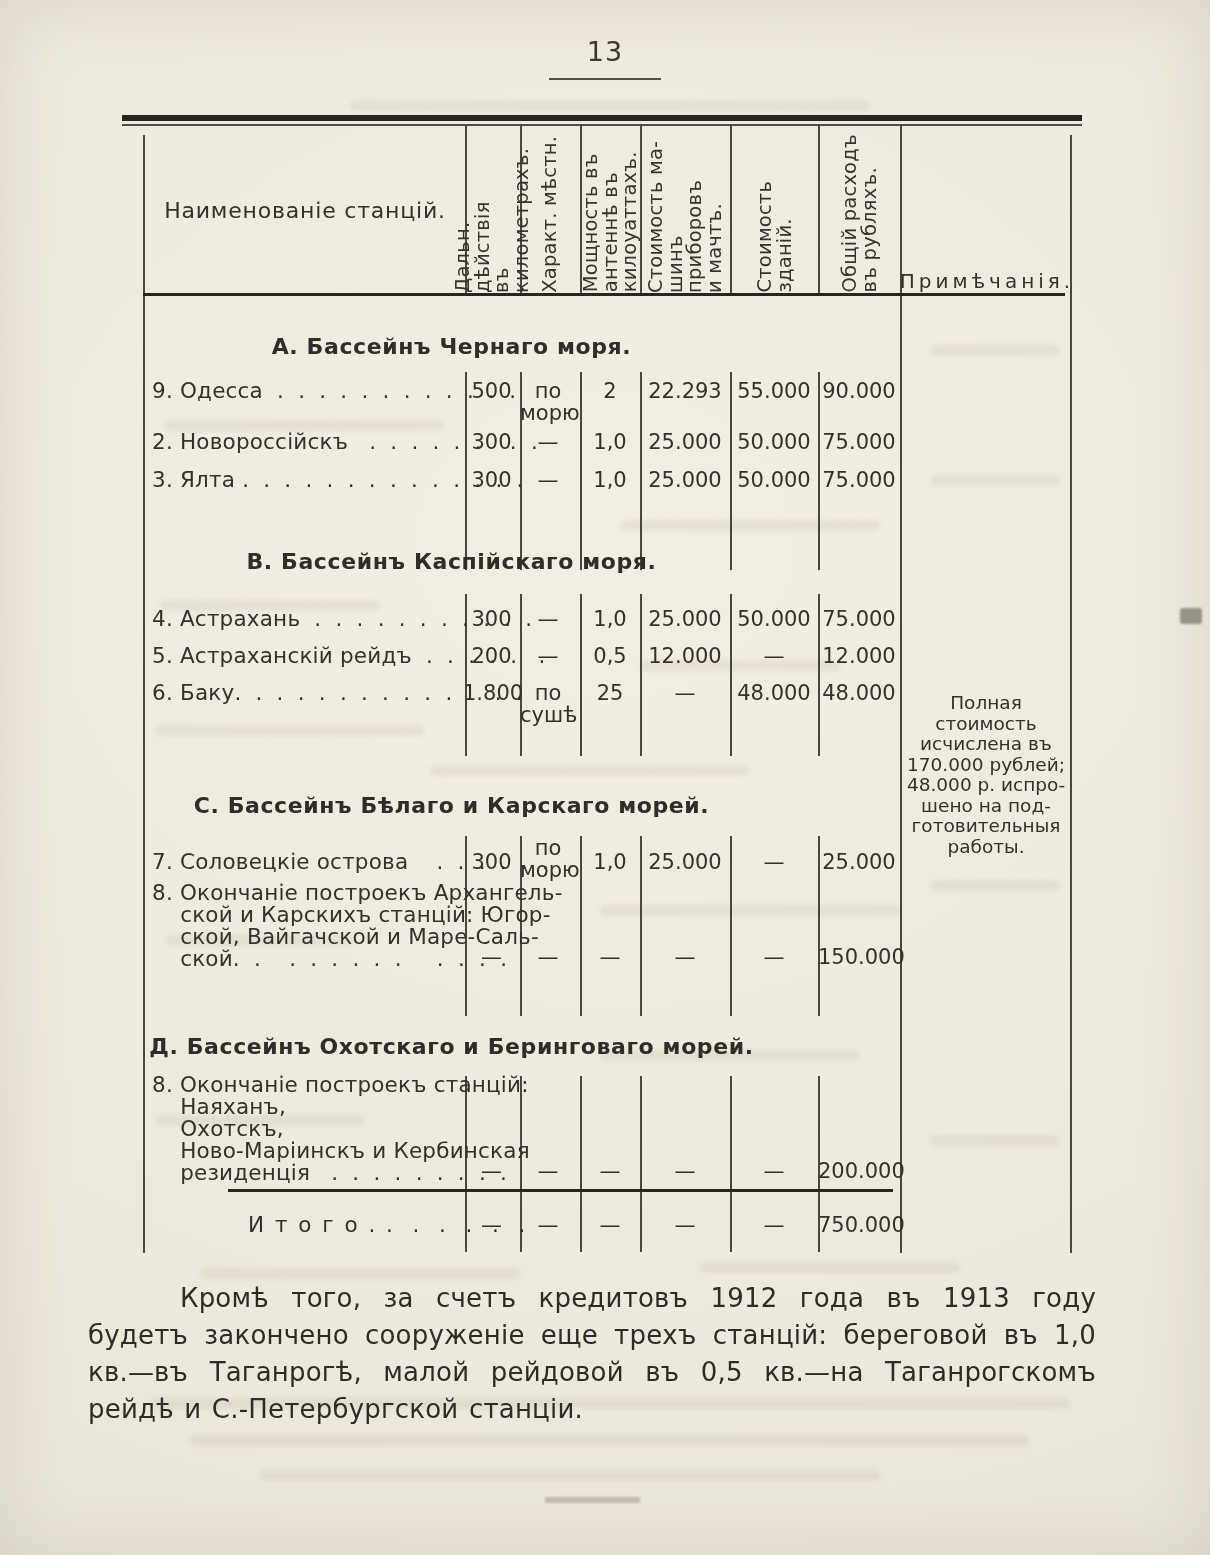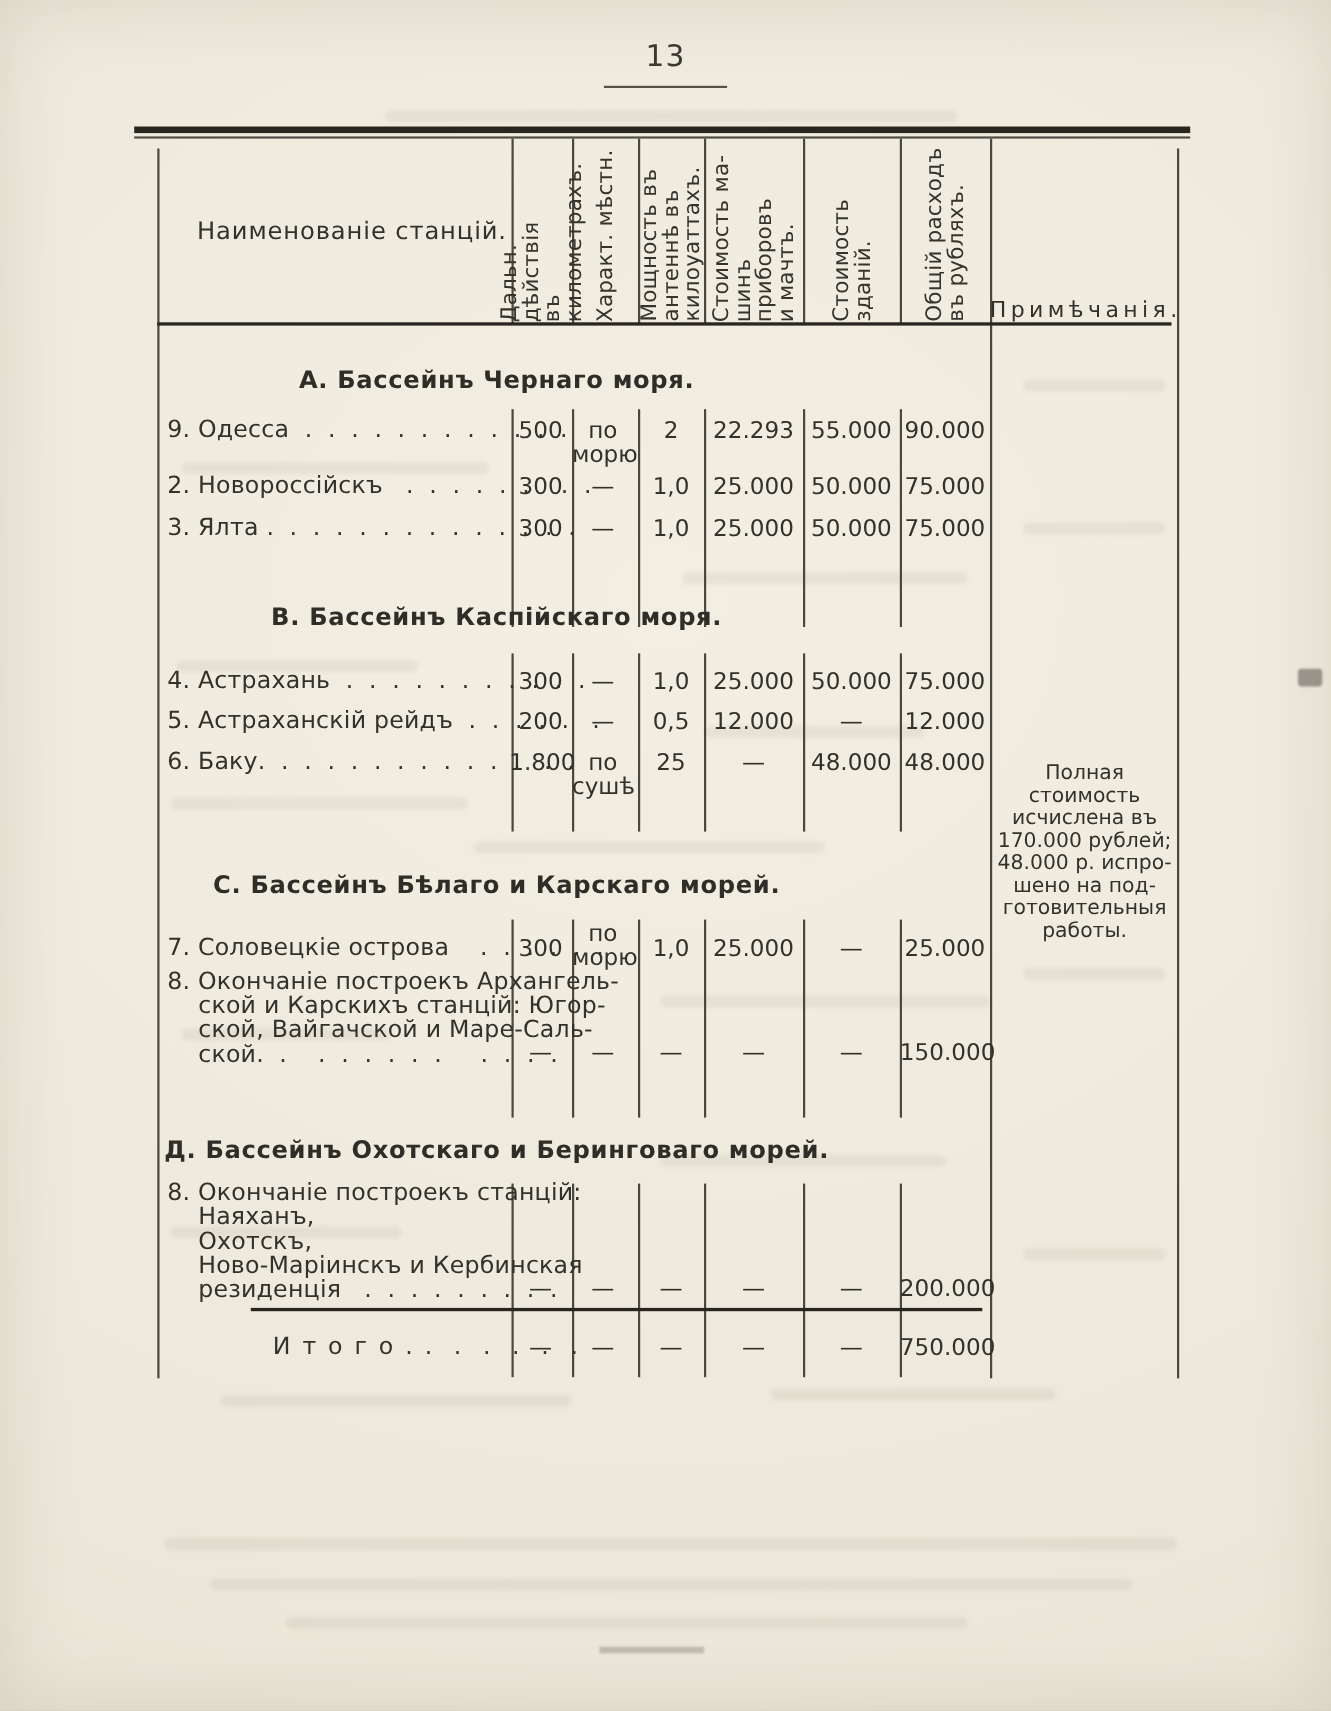--- a/index.html
+++ b/index.html
@@ -22,21 +22,21 @@
     font-size:27px;letter-spacing:1px;color:#3a3833;}
   .pagenum-line{position:absolute;top:78px;left:549px;width:112px;height:2px;background:#55524a;}
   
   .vline{position:absolute;width:2px;background:#4a473f;}
   .hline{position:absolute;background:#28261f;}
   .band .vline{top:0;height:100%;}
   .band{position:absolute;left:0;width:1210px;}
   
   .hdr-name{position:absolute;left:145px;top:128px;width:320px;height:165px;
     display:flex;align-items:center;justify-content:center;
-    font-size:22px;letter-spacing:.8px;color:#33312b;margin-left:15px;}
+    font-size:22px;letter-spacing:.8px;color:#33312b;}
   .hdr-notes{position:absolute;left:902px;top:128px;width:170px;height:165px;
     display:flex;align-items:flex-end;justify-content:center;
     font-size:20px;letter-spacing:4px;color:#33312b;}
   .vcell{position:absolute;top:128px;height:165px;display:flex;align-items:center;justify-content:center;}
   .rot{flex:none;transform:rotate(-90deg);white-space:pre-line;
     font-size:19.5px;line-height:19.5px;width:164px;text-align:left;
     letter-spacing:.2px;color:#35332d;}
   
   .section-title{position:absolute;left:143px;width:617px;text-align:center;
     font-weight:bold;font-size:22px;letter-spacing:.6px;color:#2f2d27;}
@@ -285,14 +285,15 @@
       <span class="cellname" style="left:248px;letter-spacing:2px;">И т о г о . .  .  .  .  .  .</span>
       <span class="val c-range">—</span>
       <span class="val c-terr">—</span>
       <span class="val c-pow">—</span>
       <span class="val c-mach">—</span>
       <span class="val c-bld">—</span>
       <span class="val c-tot">750.000</span>
     </div>
   </div>
 
+  <p class="footer-para">Кромѣ того, за счетъ кредитовъ 1912 года въ 1913 году будетъ закончено сооруженіе еще трехъ станцій: береговой въ 1,0 кв.—въ Таганрогѣ, малой рейдовой въ 0,5 кв.—на Таганрогскомъ рейдѣ и С.-Петербургской станціи.</p>
 
 </div>
 
 </body></html>

